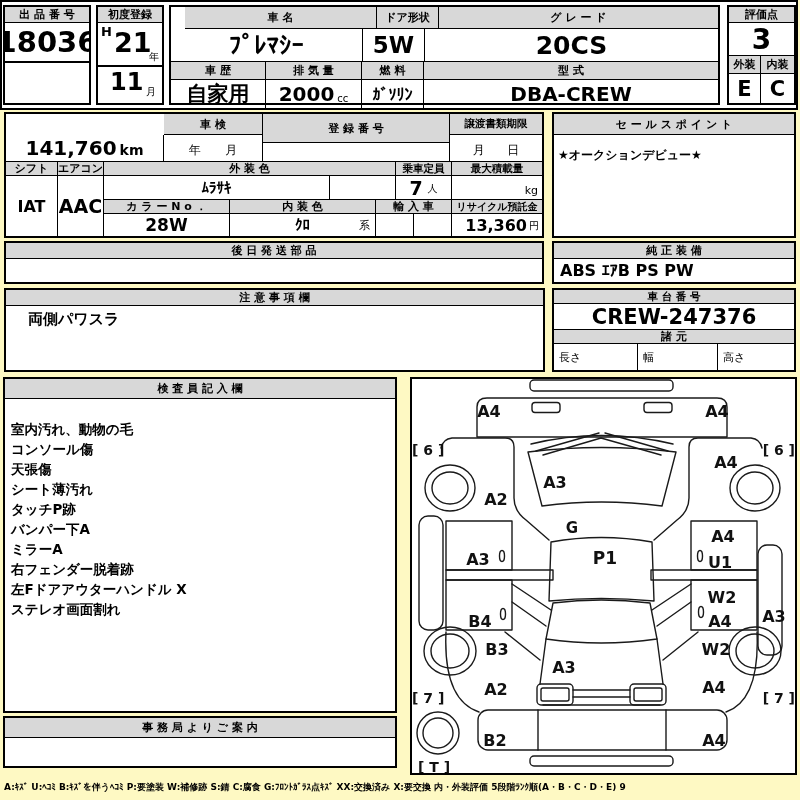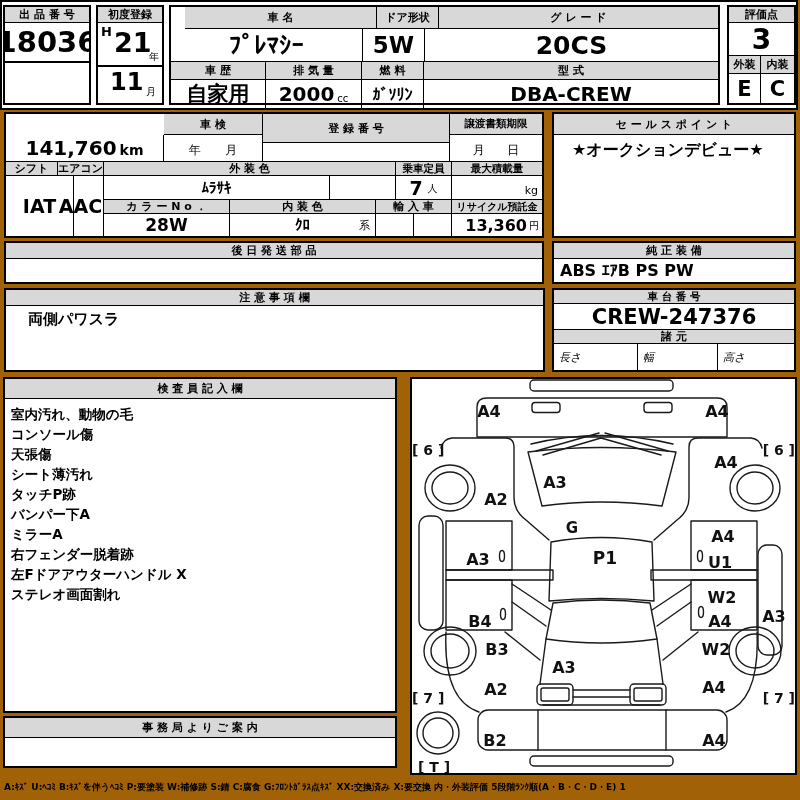--- a/index.html
+++ b/index.html
@@ -1,16 +1,16 @@
 <!DOCTYPE html>
 <html><head>
 <meta charset="utf-8">
 <style>
   html,body{margin:0;padding:0;background:#fff;}
-  .page{position:relative;width:800px;height:800px;background:#a16207;overflow:hidden;
+  .page{position:relative;width:800px;height:800px;background:#fef9c3;overflow:hidden;
         font-family:"DejaVu Sans","Liberation Sans",sans-serif;color:#000;}
   .box{position:absolute;border:2px solid #000;background:#fff;box-sizing:border-box;display:flex;flex-direction:column;}
   .hdr{background:#d8d8d8;border-bottom:1px solid #000;display:flex;align-items:center;justify-content:center;
        font-weight:bold;font-size:11px;flex:0 0 auto;box-sizing:border-box;white-space:nowrap;overflow:hidden;}
   .cell{position:absolute;box-sizing:border-box;display:flex;align-items:center;justify-content:center;overflow:hidden;white-space:nowrap;}
   .gray{background:#d8d8d8;font-weight:bold;font-size:11px;}
   .rb{border-right:1px solid #000;}
   .bb{border-bottom:1px solid #000;}
   .big{font-weight:bold;}
   .row{display:flex;box-sizing:border-box;flex:0 0 auto;}
@@ -104,21 +104,21 @@
       <span>月</span>
       <span>日</span>
     </div>
 
     <div class="cell gray rb bb" style="left:0;top:48px;width:52px;height:14px;">シフト</div>
     <div class="cell gray rb bb" style="left:52px;top:48px;width:46px;height:14px;">エアコン</div>
     <div class="cell gray rb bb" style="left:98px;top:48px;width:292px;height:14px;">外 装 色</div>
     <div class="cell gray rb bb" style="left:390px;top:48px;width:56px;height:14px;font-size:10.5px;">乗車定員</div>
     <div class="cell gray bb" style="left:446px;top:48px;width:90px;height:14px;font-size:10.5px;">最大積載量</div>
 
-    <div class="cell big rb" style="left:0;top:62px;width:68px;height:60px;font-size:19px;">IAT</div>
+    <div class="cell big rb" style="left:0;top:62px;width:52px;height:60px;font-size:16px;">IAT</div>
     <div class="cell big rb" style="left:52px;top:62px;width:46px;height:60px;font-size:19px;">AAC</div>
 
     <div class="cell big rb bb" style="left:98px;top:62px;width:226px;height:24px;font-size:15px;">ﾑﾗｻｷ</div>
     <div class="cell rb bb" style="left:324px;top:62px;width:66px;height:24px;"></div>
     <div class="cell rb bb" style="left:390px;top:62px;width:56px;height:24px;">
       <span class="big" style="font-size:19px;">7</span>
       <span style="font-size:10px;align-self:flex-end;margin:0 0 3px 5px;">人</span>
     </div>
     <div class="cell bb" style="left:446px;top:62px;width:90px;height:24px;justify-content:flex-end;align-items:flex-end;padding:0 4px 2px 0;font-size:11px;">
       <span>kg</span>
@@ -137,21 +137,21 @@
     <div class="cell rb" style="left:370px;top:100px;width:38px;height:22px;"></div>
     <div class="cell rb" style="left:408px;top:100px;width:38px;height:22px;"></div>
     <div class="cell" style="left:446px;top:100px;width:90px;height:22px;justify-content:flex-end;padding-right:3px;">
       <span class="big" style="font-size:16px;">13,360</span>
       <span style="font-size:10px;align-self:flex-end;margin:0 0 3px 2px;">円</span>
     </div>
   </div>
 
   <div class="box" style="left:552px;top:112px;width:244px;height:126px;">
     <div class="hdr" style="height:21px;">セ ー ル ス ポ イ ン ト</div>
-    <div style="flex:1;padding:5px 18px;font-size:16px;font-weight:bold;">★オークションデビュー★</div>
+    <div style="flex:1;padding:5px 4px;font-size:12px;font-weight:bold;margin-top:7px;">★オークションデビュー★</div>
   </div>
 
   <div class="box" style="left:4px;top:241px;width:540px;height:43px;">
     <div class="hdr" style="height:16px;">後 日 発 送 部 品</div>
     <div style="flex:1;"></div>
   </div>
 
   <div class="box" style="left:552px;top:241px;width:244px;height:43px;">
     <div class="hdr" style="height:16px;">純 正 装 備</div>
     <div style="flex:1;display:flex;align-items:center;padding-left:6px;font-size:16px;font-weight:bold;">ABS ｴｱB PS PW</div>
@@ -159,30 +159,30 @@
 
   <div class="box" style="left:4px;top:288px;width:541px;height:84px;">
     <div class="hdr" style="height:16px;">注 意 事 項 欄</div>
     <div style="flex:1;padding:4px 22px;font-size:15px;font-weight:bold;">両側パワスラ</div>
   </div>
 
   <div class="box" style="left:552px;top:288px;width:244px;height:84px;">
     <div class="hdr" style="height:14px;font-size:10.5px;">車 台 番 号</div>
     <div class="rcell big" style="height:26px;font-size:21px;border-bottom:1px solid #000;">CREW-247376</div>
     <div class="hdr" style="height:14px;border-top:0;">諸 元</div>
-    <div class="row" style="flex:1;font-style:italic;">
+    <div class="row" style="flex:1;">
       <div class="rcell rb" style="width:84px;justify-content:flex-start;padding-left:5px;font-size:11px;">長さ</div>
       <div class="rcell rb" style="width:80px;justify-content:flex-start;padding-left:5px;font-size:11px;">幅</div>
       <div class="rcell" style="flex:1;justify-content:flex-start;padding-left:5px;font-size:11px;">高さ</div>
     </div>
   </div>
 
   <div class="box" style="left:3px;top:377px;width:394px;height:336px;">
     <div class="hdr" style="height:20px;">検 査 員 記 入 欄</div>
-    <div style="flex:1;padding:5px 6px;font-size:13.5px;font-weight:bold;line-height:20px;">
+    <div style="flex:1;padding:20px 6px;font-size:13.5px;font-weight:bold;line-height:20px;">
       <div>室内汚れ、動物の毛</div>
       <div>コンソール傷</div>
       <div>天張傷</div>
       <div>シート薄汚れ</div>
       <div>タッチP跡</div>
       <div>バンパー下A</div>
       <div>ミラーA</div>
       <div>右フェンダー脱着跡</div>
       <div>左Fドアアウターハンドル X</div>
       <div>ステレオ画面割れ</div>
@@ -278,15 +278,15 @@
       <text x="496" y="695" font-size="16" text-anchor="middle">A2</text>
       <text x="714" y="693" font-size="16" text-anchor="middle">A4</text>
       <text x="412" y="703" font-size="14" text-anchor="start">[ 7 ]</text>
       <text x="795" y="703" font-size="14" text-anchor="end">[ 7 ]</text>
       <text x="495" y="746" font-size="16" text-anchor="middle">B2</text>
       <text x="714" y="746" font-size="16" text-anchor="middle">A4</text>
       <text x="418" y="772" font-size="14" text-anchor="start">[ T ]</text>
     </svg>
   </div>
 
-  <div class="legend" style="left:4px;top:781px;">A:ｷｽﾞ U:ﾍｺﾐ B:ｷｽﾞを伴うﾍｺﾐ P:要塗装 W:補修跡 S:錆 C:腐食 G:ﾌﾛﾝﾄｶﾞﾗｽ点ｷｽﾞ XX:交換済み X:要交換  内・外装評価 5段階ﾗﾝｸ順(A・B・C・D・E) 1</div>
+  <div class="legend" style="left:4px;top:781px;">A:ｷｽﾞ U:ﾍｺﾐ B:ｷｽﾞを伴うﾍｺﾐ P:要塗装 W:補修跡 S:錆 C:腐食 G:ﾌﾛﾝﾄｶﾞﾗｽ点ｷｽﾞ XX:交換済み X:要交換  内・外装評価 5段階ﾗﾝｸ順(A・B・C・D・E) 9</div>
 
 </div>
 
 </body></html>

